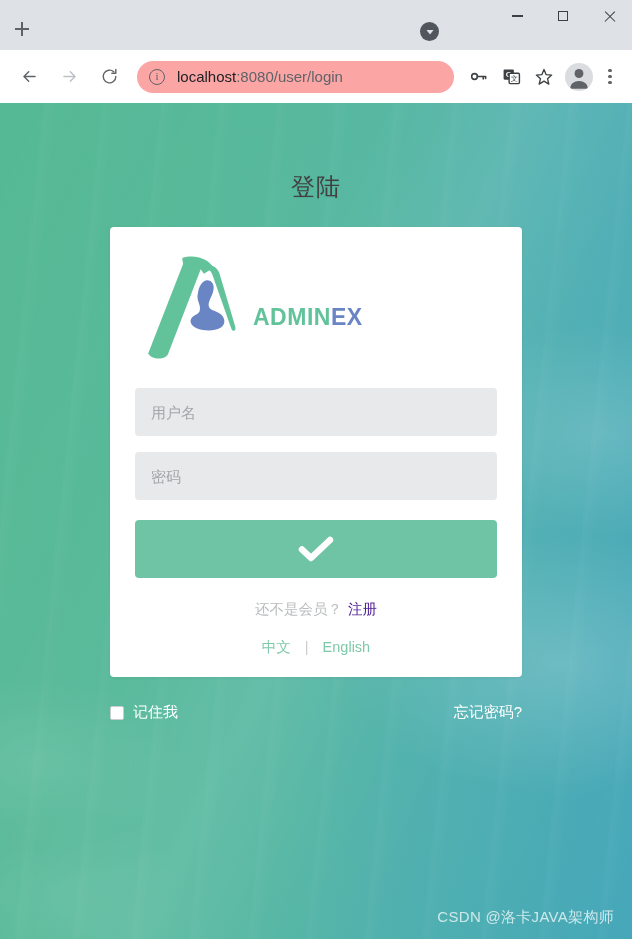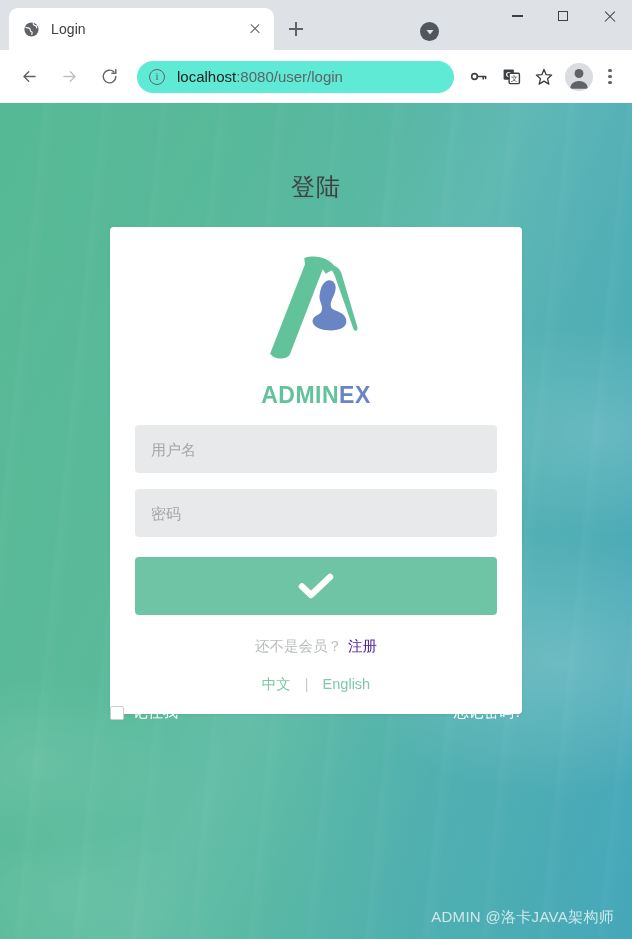--- a/index.html
+++ b/index.html
@@ -171,21 +171,21 @@
     margin: 0 5px;
     display: flex;
     align-items: center;
     justify-content: center;
     flex: 0 0 auto;
     border-radius: 50%;
   }
   .omnibox {
     flex: 1 1 auto;
     height: 32px;
-    background: #5eead4;
+    background: #fca5a5;
     border-radius: 16px;
     display: flex;
     align-items: center;
     padding: 0 6px 0 12px;
     margin: 0 6px 0 8px;
     box-sizing: border-box;
     min-width: 0;
   }
   .info-icon {
     width: 16px;
@@ -331,21 +331,21 @@
     background: #ffffff;
     border-radius: 4px;
     box-sizing: border-box;
     padding: 0 25px 20px 25px;
     box-shadow: 0 1px 3px rgba(0,0,0,0.06);
   }
 
   .logo-wrap {
     padding-top: 25px;
     display: flex;
-    flex-direction: column;
+    flex-direction: row;
     align-items: center;
   }
   .logo-mark { width: 118px; height: 120px; display: block; }
   .logo-text {
     margin-top: 10px;
     font-size: 23px;
     font-weight: bold;
     letter-spacing: 0.5px;
   }
   .logo-text .g { color: #62c39b; }
@@ -460,32 +460,20 @@
     white-space: nowrap;
   }
 </style>
 </head>
 <body>
 
 <div class="browser">
 
   <div class="tabstrip">
 
-    <div class="tab">
-      <span class="tab-favicon">
-        <svg width="17" height="17" viewBox="0 0 24 24">
-          <circle cx="12" cy="12" r="10" fill="#5f6368"></circle>
-          <path d="M4 9c2.5 1 4 .4 5.5 1.6 1.2 1 .2 2.4 1 3.6.6.9 2 .6 2.4 1.8.3.9-.6 1.8-.4 2.9
-                   M14.5 3.4c-.6 1.3.6 1.9 1.5 2.6.9.7 2.3.3 3 1.2.6.8-.2 1.9.4 2.6" fill="none" stroke="#ffffff" stroke-width="1.6" stroke-linecap="round"></path>
-          <circle cx="12" cy="12" r="10" fill="none" stroke="#ffffff" stroke-width="0"></circle>
-        </svg>
-      </span>
-      <span class="tab-title">Login</span>
-      <span class="tab-close"></span>
-    </div>
 
     <div class="newtab"></div>
 
     <div class="dl-icon">
       <svg width="10" height="10" viewBox="0 0 10 10">
         <polygon points="1.5,3 8.5,3 5,7.5" fill="#dee1e6"></polygon>
       </svg>
     </div>
 
     <div class="wincontrols">
@@ -613,16 +601,16 @@
       </div>
 
       <div class="below-row">
         <label class="remember">
           <input class="cbox" type="checkbox" style="">
           <span>记住我</span>
         </label>
         <a class="forgot" href="#">忘记密码?</a>
       </div>
 
-      <div class="watermark">ADMIN @洛卡JAVA架构师</div>
+      <div class="watermark">CSDN @洛卡JAVA架构师</div>
     </div>
   </div>
 </div>
 
 </body></html>

